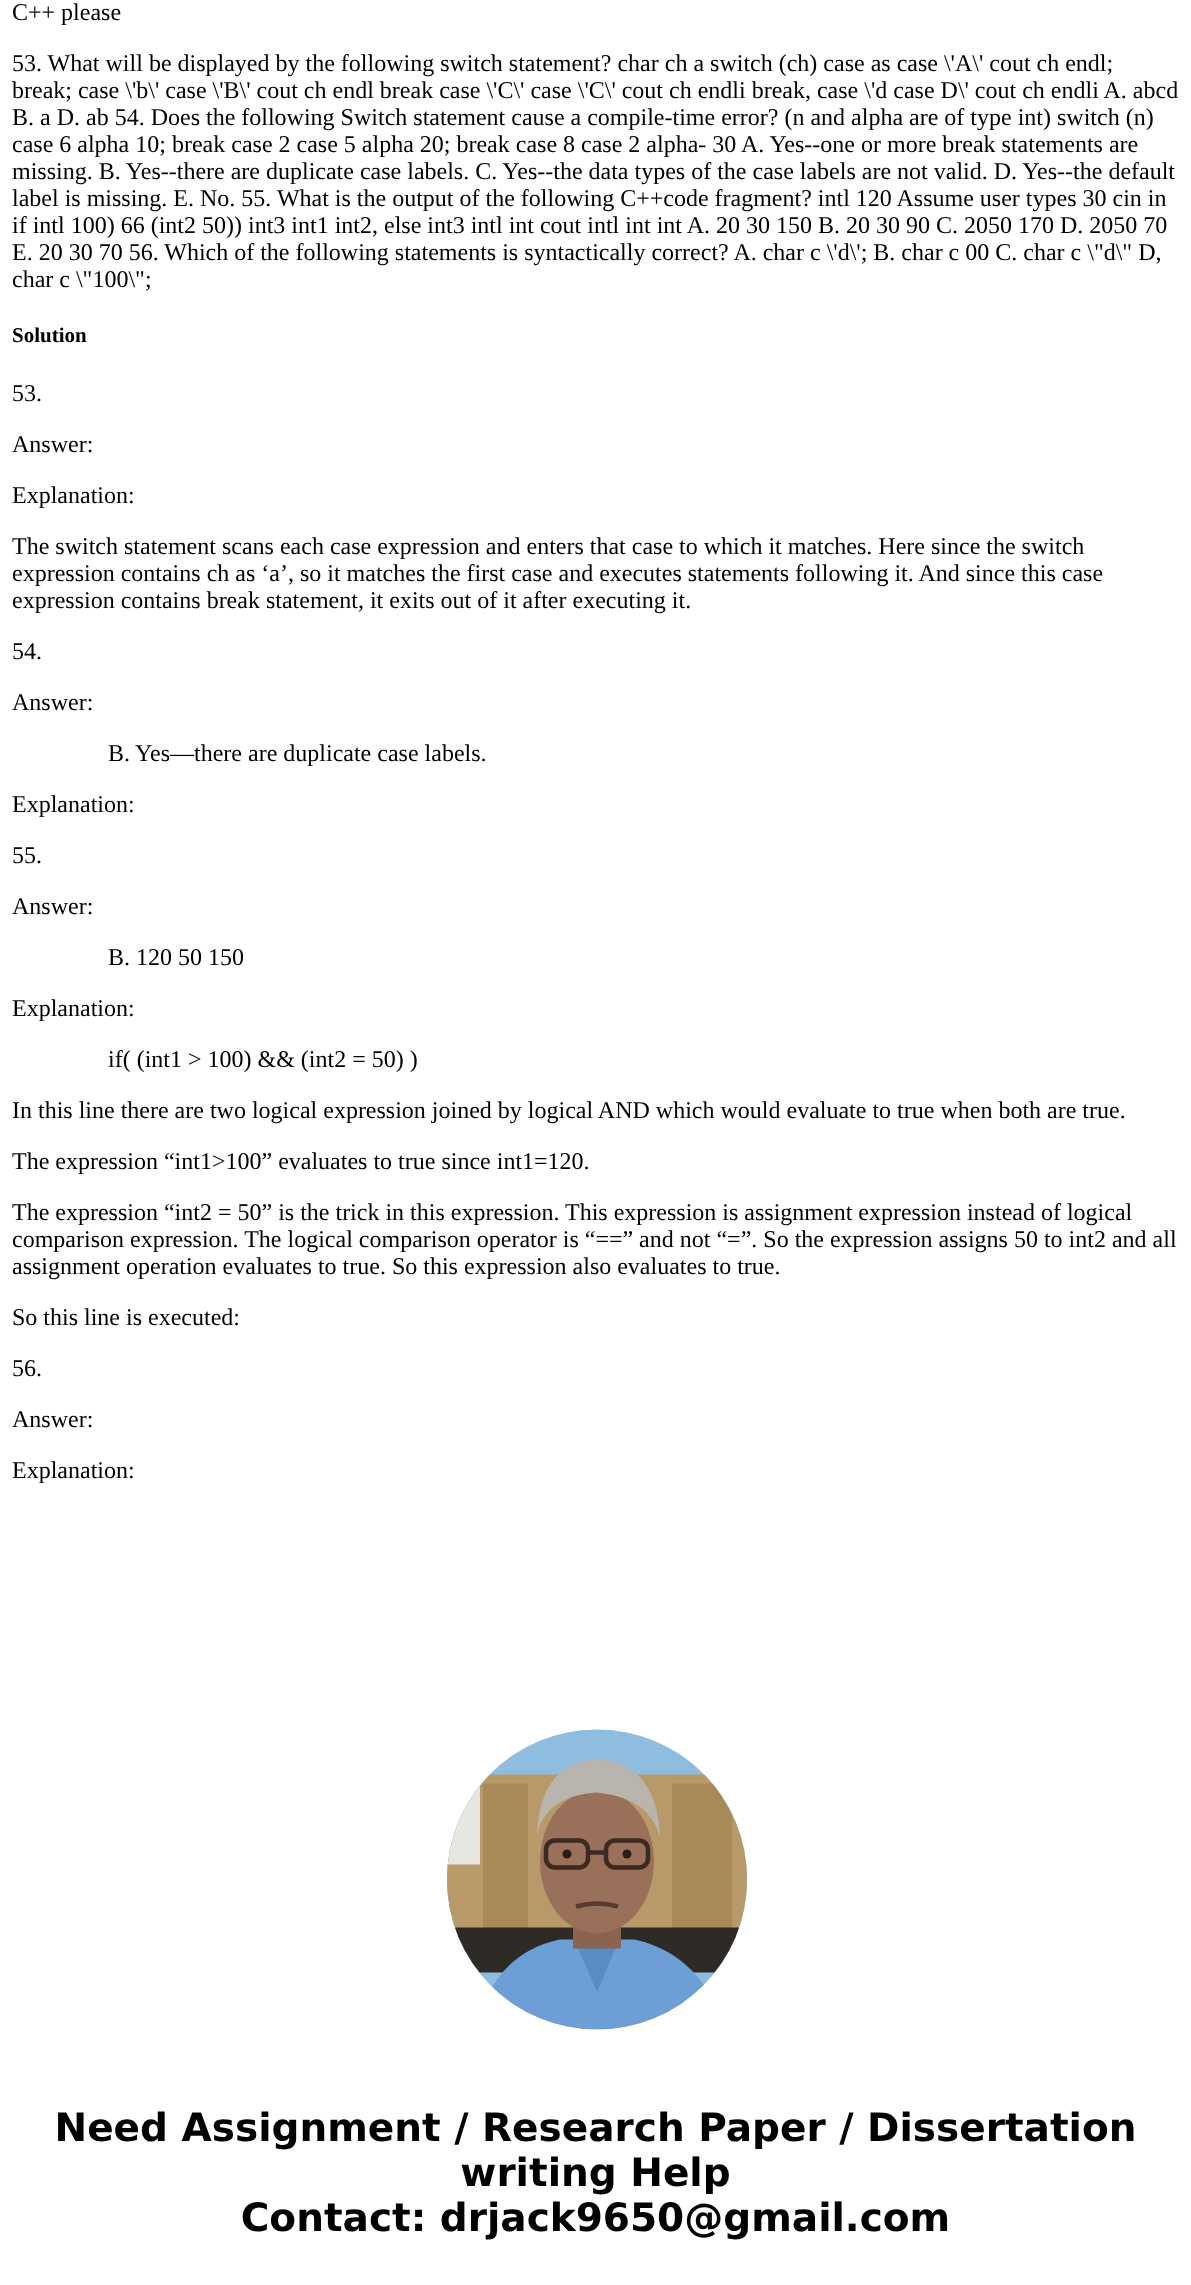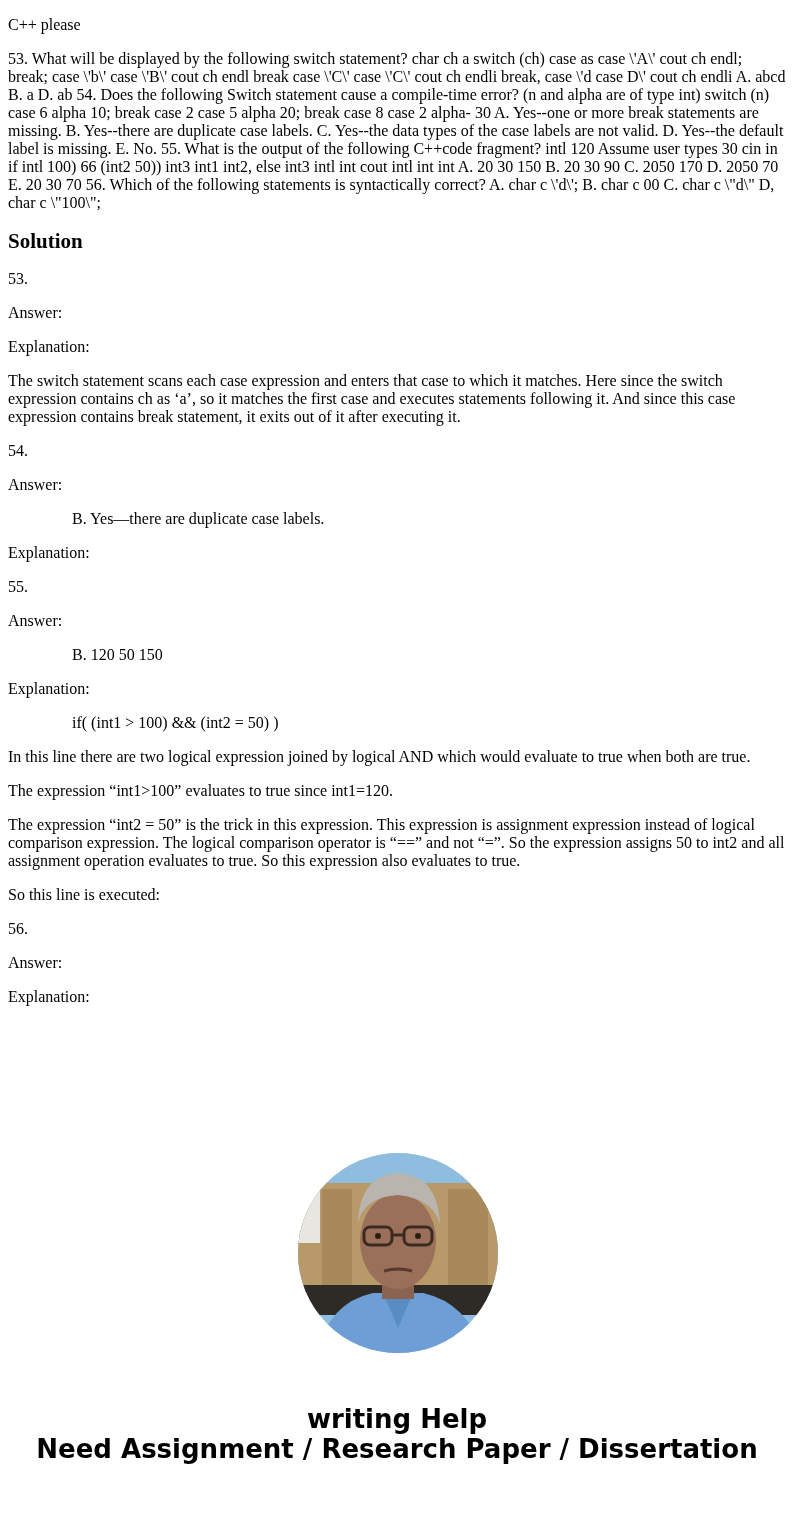--- a/index.html
+++ b/index.html
@@ -22,24 +22,24 @@
       left: 8px;
       top: 0;
       width: 778px;
       height: 1122px;
       overflow: hidden;
     }
     p {
       margin: 16px 0;
     }
     .content > p:first-child {
-      margin-top: 16px;
+      margin-top: 0;
     }
     h3 {
-      font-size: 21px;
+      font-size: 14px;
       font-weight: bold;
       margin: 18px 0;
       line-height: 22px;
     }
     .indent {
       padding-left: 64px;
     }
     .promo {
       position: absolute;
       left: 0;
@@ -131,16 +131,17 @@
       <rect x="106" y="74" width="28" height="18" rx="6" fill="none" stroke="#3a2a22" stroke-width="3"></rect>
       <line x1="94" y1="82" x2="106" y2="82" stroke="#3a2a22" stroke-width="3"></line>
 
       <circle cx="80" cy="83" r="3" fill="#2a1d18"></circle>
       <circle cx="120" cy="83" r="3" fill="#2a1d18"></circle>
 
       <path d="M86 118 Q100 114 114 118" stroke="#5a3a30" stroke-width="3" fill="none"></path>
     </svg>
   </div>
   <div class="promo-text">
+    <div>Need Assignment / Research Paper / Dissertation</div>
     <div>writing Help</div>
-    <div>Need Assignment / Research Paper / Dissertation</div>
+    <div>Contact: drjack9650@gmail.com</div>
   </div>
 </div>
 
 </body></html>

